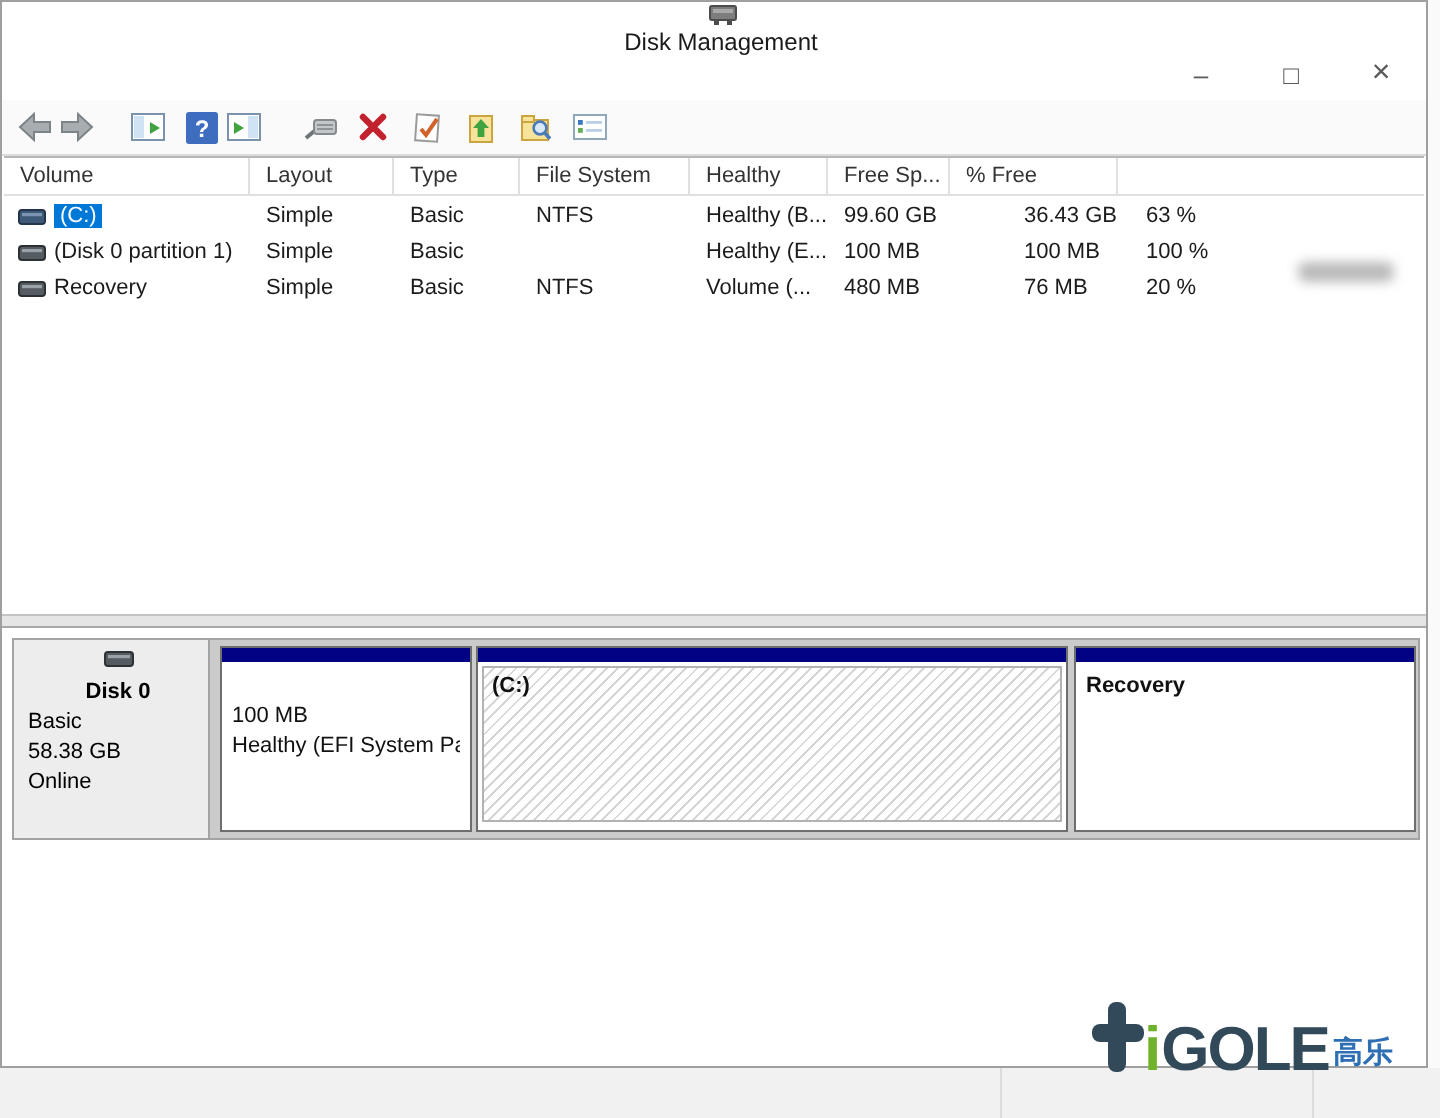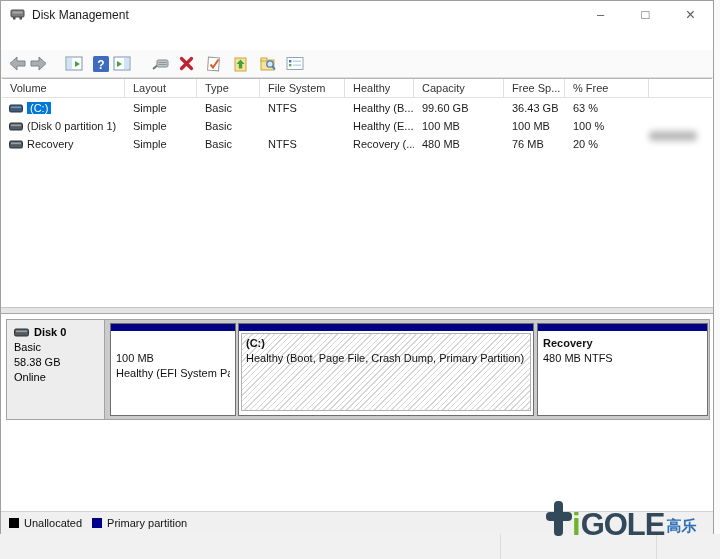--- a/index.html
+++ b/index.html
@@ -2,21 +2,21 @@
 <html><head>
 <meta charset="utf-8">
 <style>
   * { box-sizing: border-box; margin: 0; padding: 0; }
   html,body { width:720px; height:559px; }
   body { font-family:"Liberation Sans", sans-serif; background:#f2f2f2; position:relative; overflow:hidden; }
   .screen { position:absolute; inset:0; }
 
   
   .window { position:absolute; left:0; top:0; width:714px; height:534px; background:#fff; border:1px solid #9f9f9f; }
-  .titlebar { position:absolute; left:0; top:0; right:0; height:27px; background:#fff; display:flex; align-items:center; }
+  .titlebar { position:absolute; left:0; top:0; right:0; height:27px; background:#fff; display:flex; align-items:center;flex-direction:column; }
   .title-icon { margin-left:9px; width:15px; height:13px; flex:0 0 auto; }
   .title-text { margin-left:7px; font-size:12px; color:#1a1a1a; }
   .win-controls { margin-left:auto; display:flex; height:100%; }
   .win-btn { width:45px; height:100%; display:flex; align-items:center; justify-content:center; color:#5a5a5a; font-size:13px; }
   .win-btn.close { font-size:16px; }
 
   .menubar { position:absolute; left:0; top:27px; right:0; height:22px; display:flex; align-items:center; background:#fff; }
   .menu-item { padding:2px 8px; font-size:12px; color:#1a1a1a; text-decoration:underline; }
   .menu-item:first-child { margin-left:2px; }
 
@@ -37,21 +37,21 @@
   .sel-label { background:#0078d7; color:#fff; padding:0 3px; }
   .smudge { position:absolute; left:647px; top:52px; width:48px; height:10px; background:#a8a8a8; border-radius:4px; filter:blur(3px); opacity:.8; }
 
   
   .splitter { position:absolute; left:0; right:0; top:306px; height:7px; background:#e5e5e5; border-top:1px solid #c4c4c4; border-bottom:1px solid #a8a8a8; }
 
   
   .graph-pane { position:absolute; left:1px; right:1px; top:313px; height:197px; background:#fff; }
   .disk-row { position:absolute; left:4px; top:5px; width:704px; height:101px; background:#cbcbcb; border:1px solid #a3a3a3; }
   .disk-head { position:absolute; left:0; top:0; width:98px; height:100%; background:#ededed; border-right:1px solid #a3a3a3; padding:5px 0 0 7px; }
-  .dh-line { font-size:11px; line-height:15px; white-space:nowrap; }
+  .dh-line { font-size:11px; line-height:15px; white-space:nowrap;flex-direction:column; }
   .dh-title { display:flex; align-items:center; gap:5px; font-weight:bold; }
   .disk-strip { position:absolute; left:99px; top:0; right:0; height:100%; }
   .part { position:absolute; top:3px; height:93px; background:#fff; border:1px solid #6e6e6e; }
   .part-efi { left:4px; width:126px; }
   .part-c { left:132px; width:296px; }
   .part-rec { left:431px; width:171px; }
   .part-bar { height:9px; background:#020285; border-bottom:2px solid #fff; }
   .part-body { height:calc(100% - 11px); padding:3px 5px; overflow:hidden; }
   .part.selected .part-body { margin:0 2px 2px 2px; height:calc(100% - 13px); border:1px solid #b2b2b2; padding:2px 4px;
      background:repeating-linear-gradient(135deg,#fff 0px,#fff 3px,#d6d6d6 3px,#d6d6d6 4px); }
@@ -178,21 +178,20 @@
       </span>
     </div>
 
     <div class="list-pane">
       <div class="thead">
         <div class="hcell col-volume">Volume</div>
         <div class="hcell col-layout">Layout</div>
         <div class="hcell col-type">Type</div>
         <div class="hcell col-fs">File System</div>
         <div class="hcell col-status">Healthy</div>
-        <div class="hcell col-capacity">Capacity</div>
         <div class="hcell col-free">Free Sp...</div>
         <div class="hcell col-pct">% Free</div>
         <div class="hcell col-blank"></div>
       </div>
 
       <div class="trow">
         <div class="tcell vol col-volume">
           <svg width="14" height="9" viewBox="0 0 14 9">
             <rect x="0.5" y="1" width="13" height="7" rx="1.5" fill="#3f5a78" stroke="#24364a"></rect>
             <rect x="2" y="2.5" width="10" height="1.6" fill="#7b95b3"></rect>
@@ -229,21 +228,21 @@
         <div class="tcell vol col-volume">
           <svg width="14" height="9" viewBox="0 0 14 9">
             <rect x="0.5" y="1" width="13" height="7" rx="1.5" fill="#555c62" stroke="#2c3136"></rect>
             <rect x="2" y="2.5" width="10" height="1.6" fill="#9aa2a8"></rect>
           </svg>
           <span>Recovery</span>
         </div>
         <div class="tcell col-layout">Simple</div>
         <div class="tcell col-type">Basic</div>
         <div class="tcell col-fs">NTFS</div>
-        <div class="tcell col-status">Recovery (...</div>
+        <div class="tcell col-status">Volume (...</div>
         <div class="tcell col-capacity">480 MB</div>
         <div class="tcell col-free">76 MB</div>
         <div class="tcell col-pct">20 %</div>
       </div>
 
       <div class="smudge"></div>
     </div>
 
     <div class="splitter"></div>
 
@@ -269,42 +268,34 @@
               <div class="pline b"></div>
               <div class="pline">100 MB</div>
               <div class="pline">Healthy (EFI System Pa</div>
             </div>
           </div>
 
           <div class="part part-c selected">
             <div class="part-bar"></div>
             <div class="part-body">
               <div class="pline b">(C:)</div>
-              <div class="pline">Healthy (Boot, Page File, Crash Dump, Primary Partition)</div>
             </div>
           </div>
 
           <div class="part part-rec">
             <div class="part-bar"></div>
             <div class="part-body">
               <div class="pline b">Recovery</div>
-              <div class="pline">480 MB NTFS</div>
             </div>
           </div>
 
         </div>
       </div>
     </div>
 
-    <div class="legend">
-      <span class="lg-sq sq-unalloc"></span>
-      <span class="lg-label">Unallocated</span>
-      <span class="lg-sq sq-primary"></span>
-      <span class="lg-label">Primary partition</span>
-    </div>
 
   </div>
 
   <div class="right-strip"></div>
   <div class="bottom-strip"></div>
   <div class="bg-vline" style="left:500px;"></div>
   <div class="bg-vline" style="left:656px;"></div>
 
   <div class="watermark">
     <span class="wm-cross">

